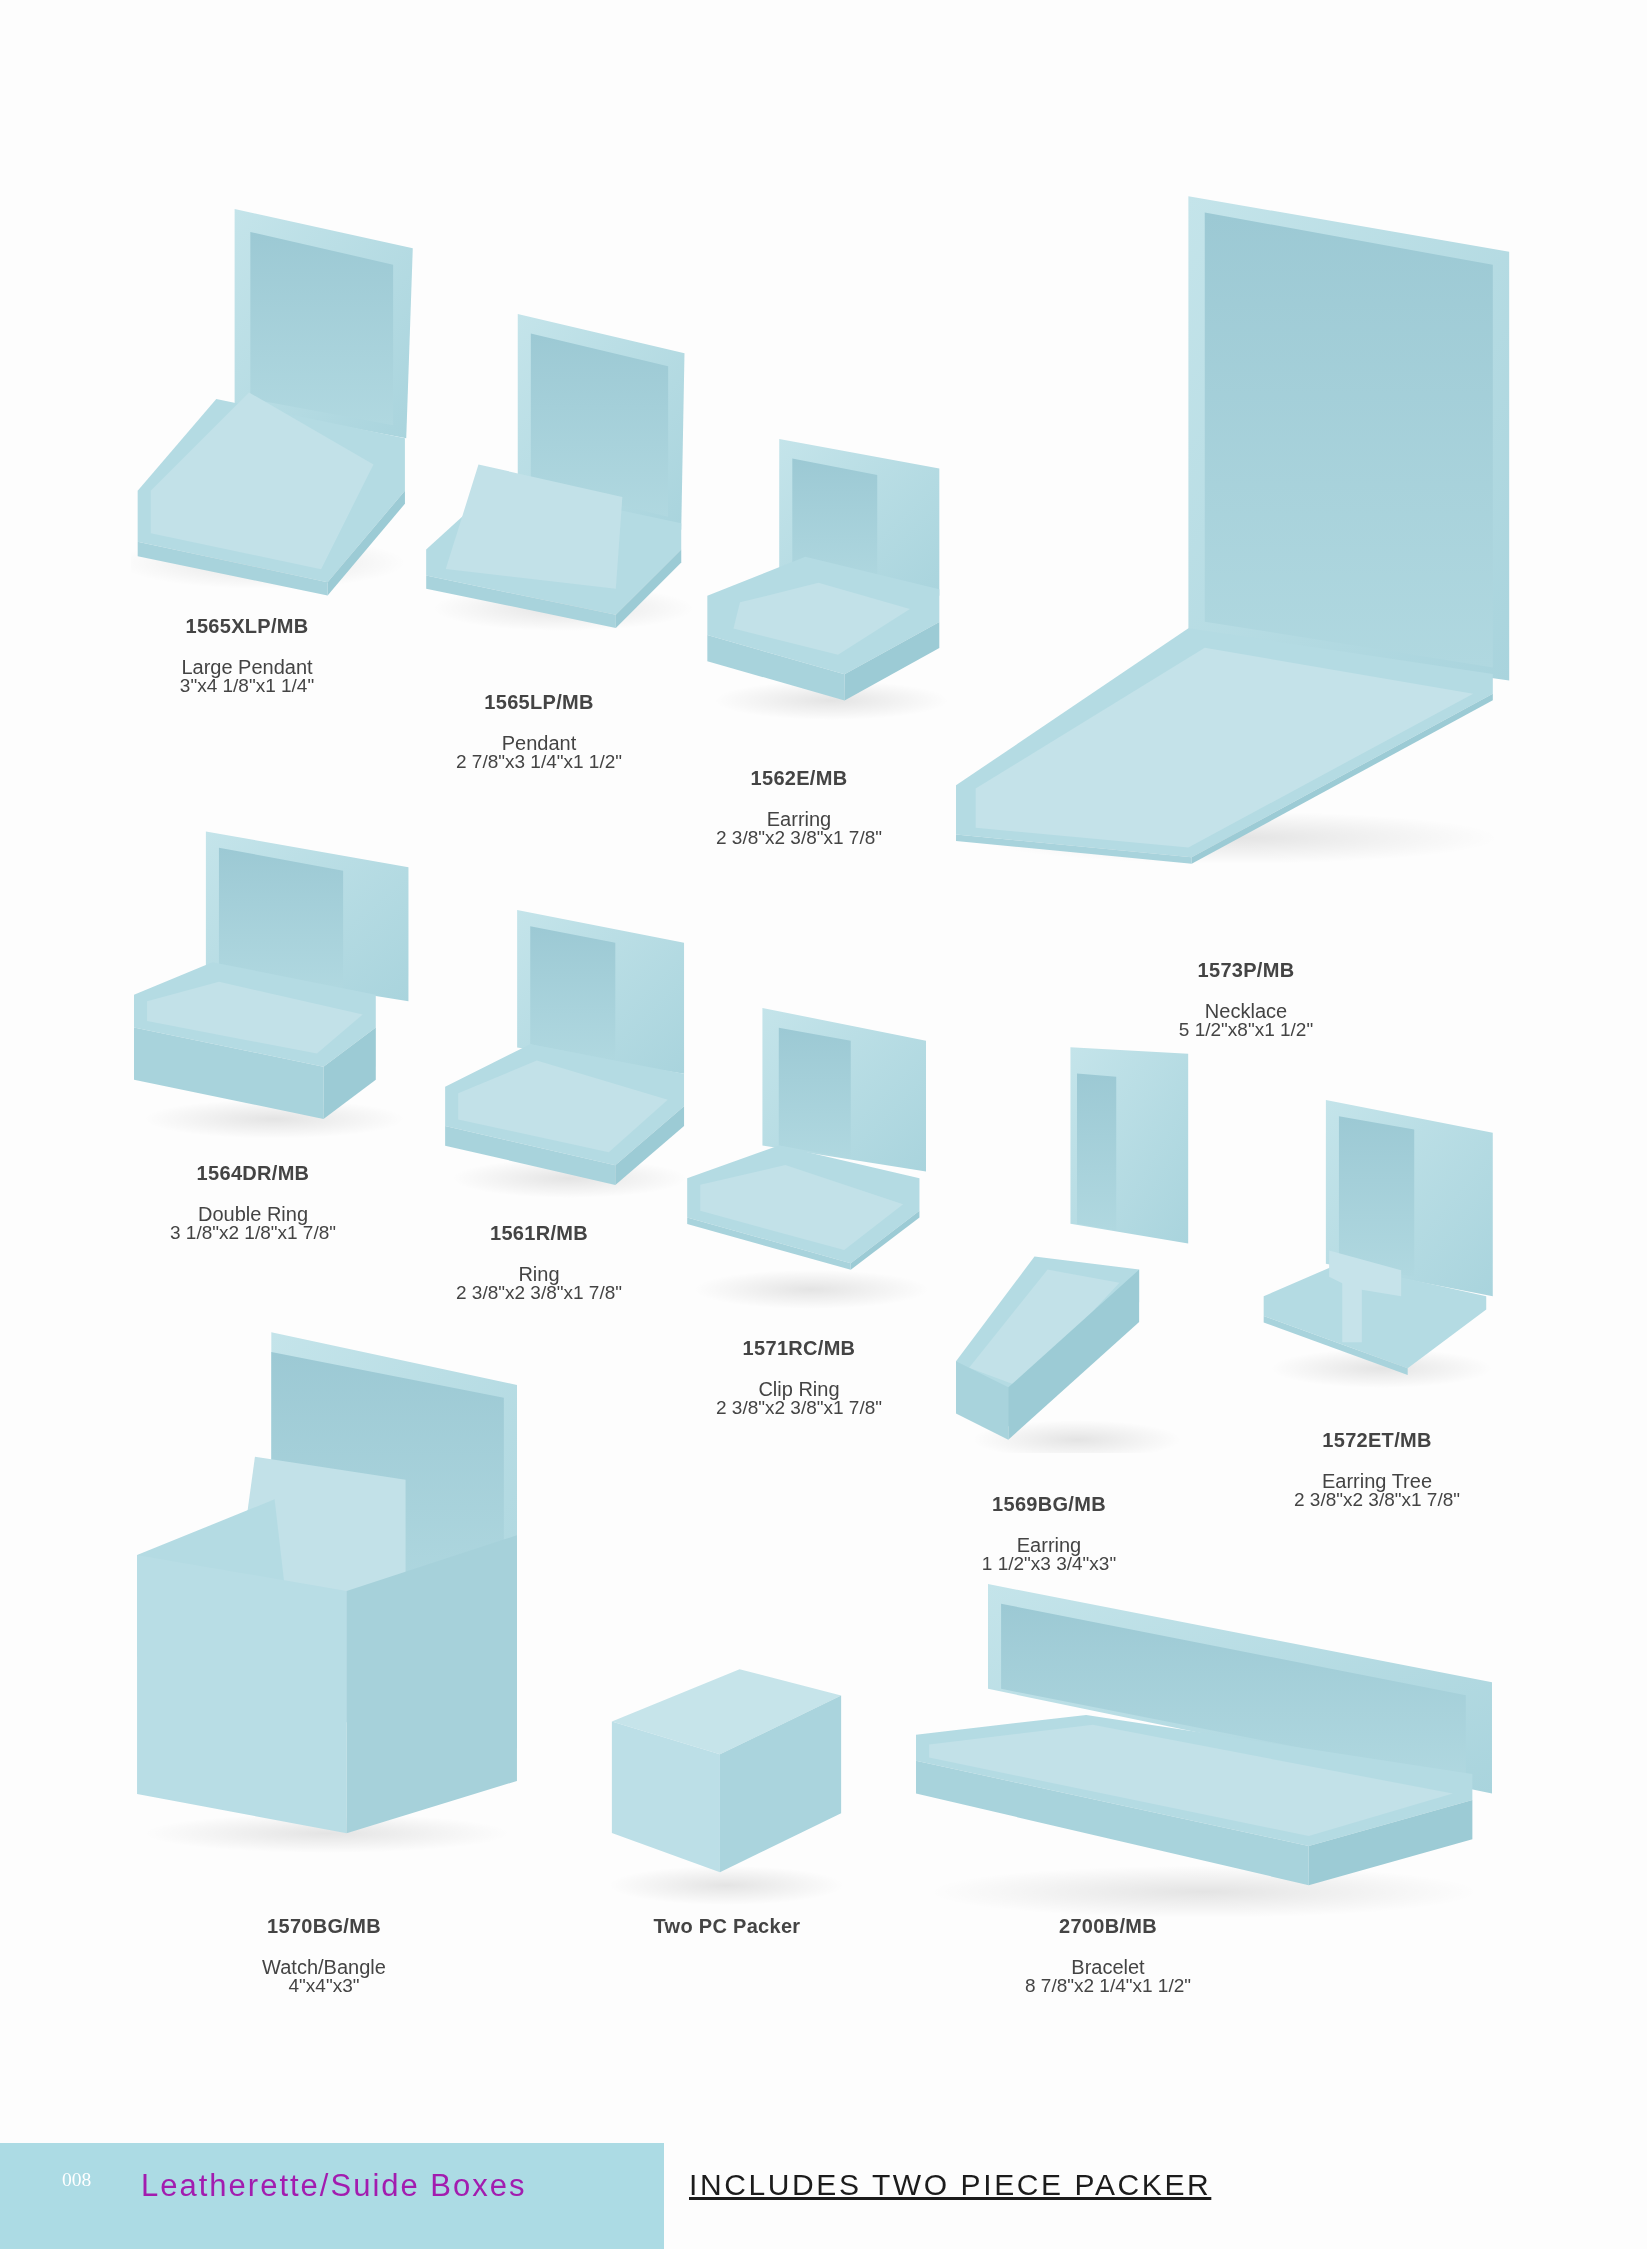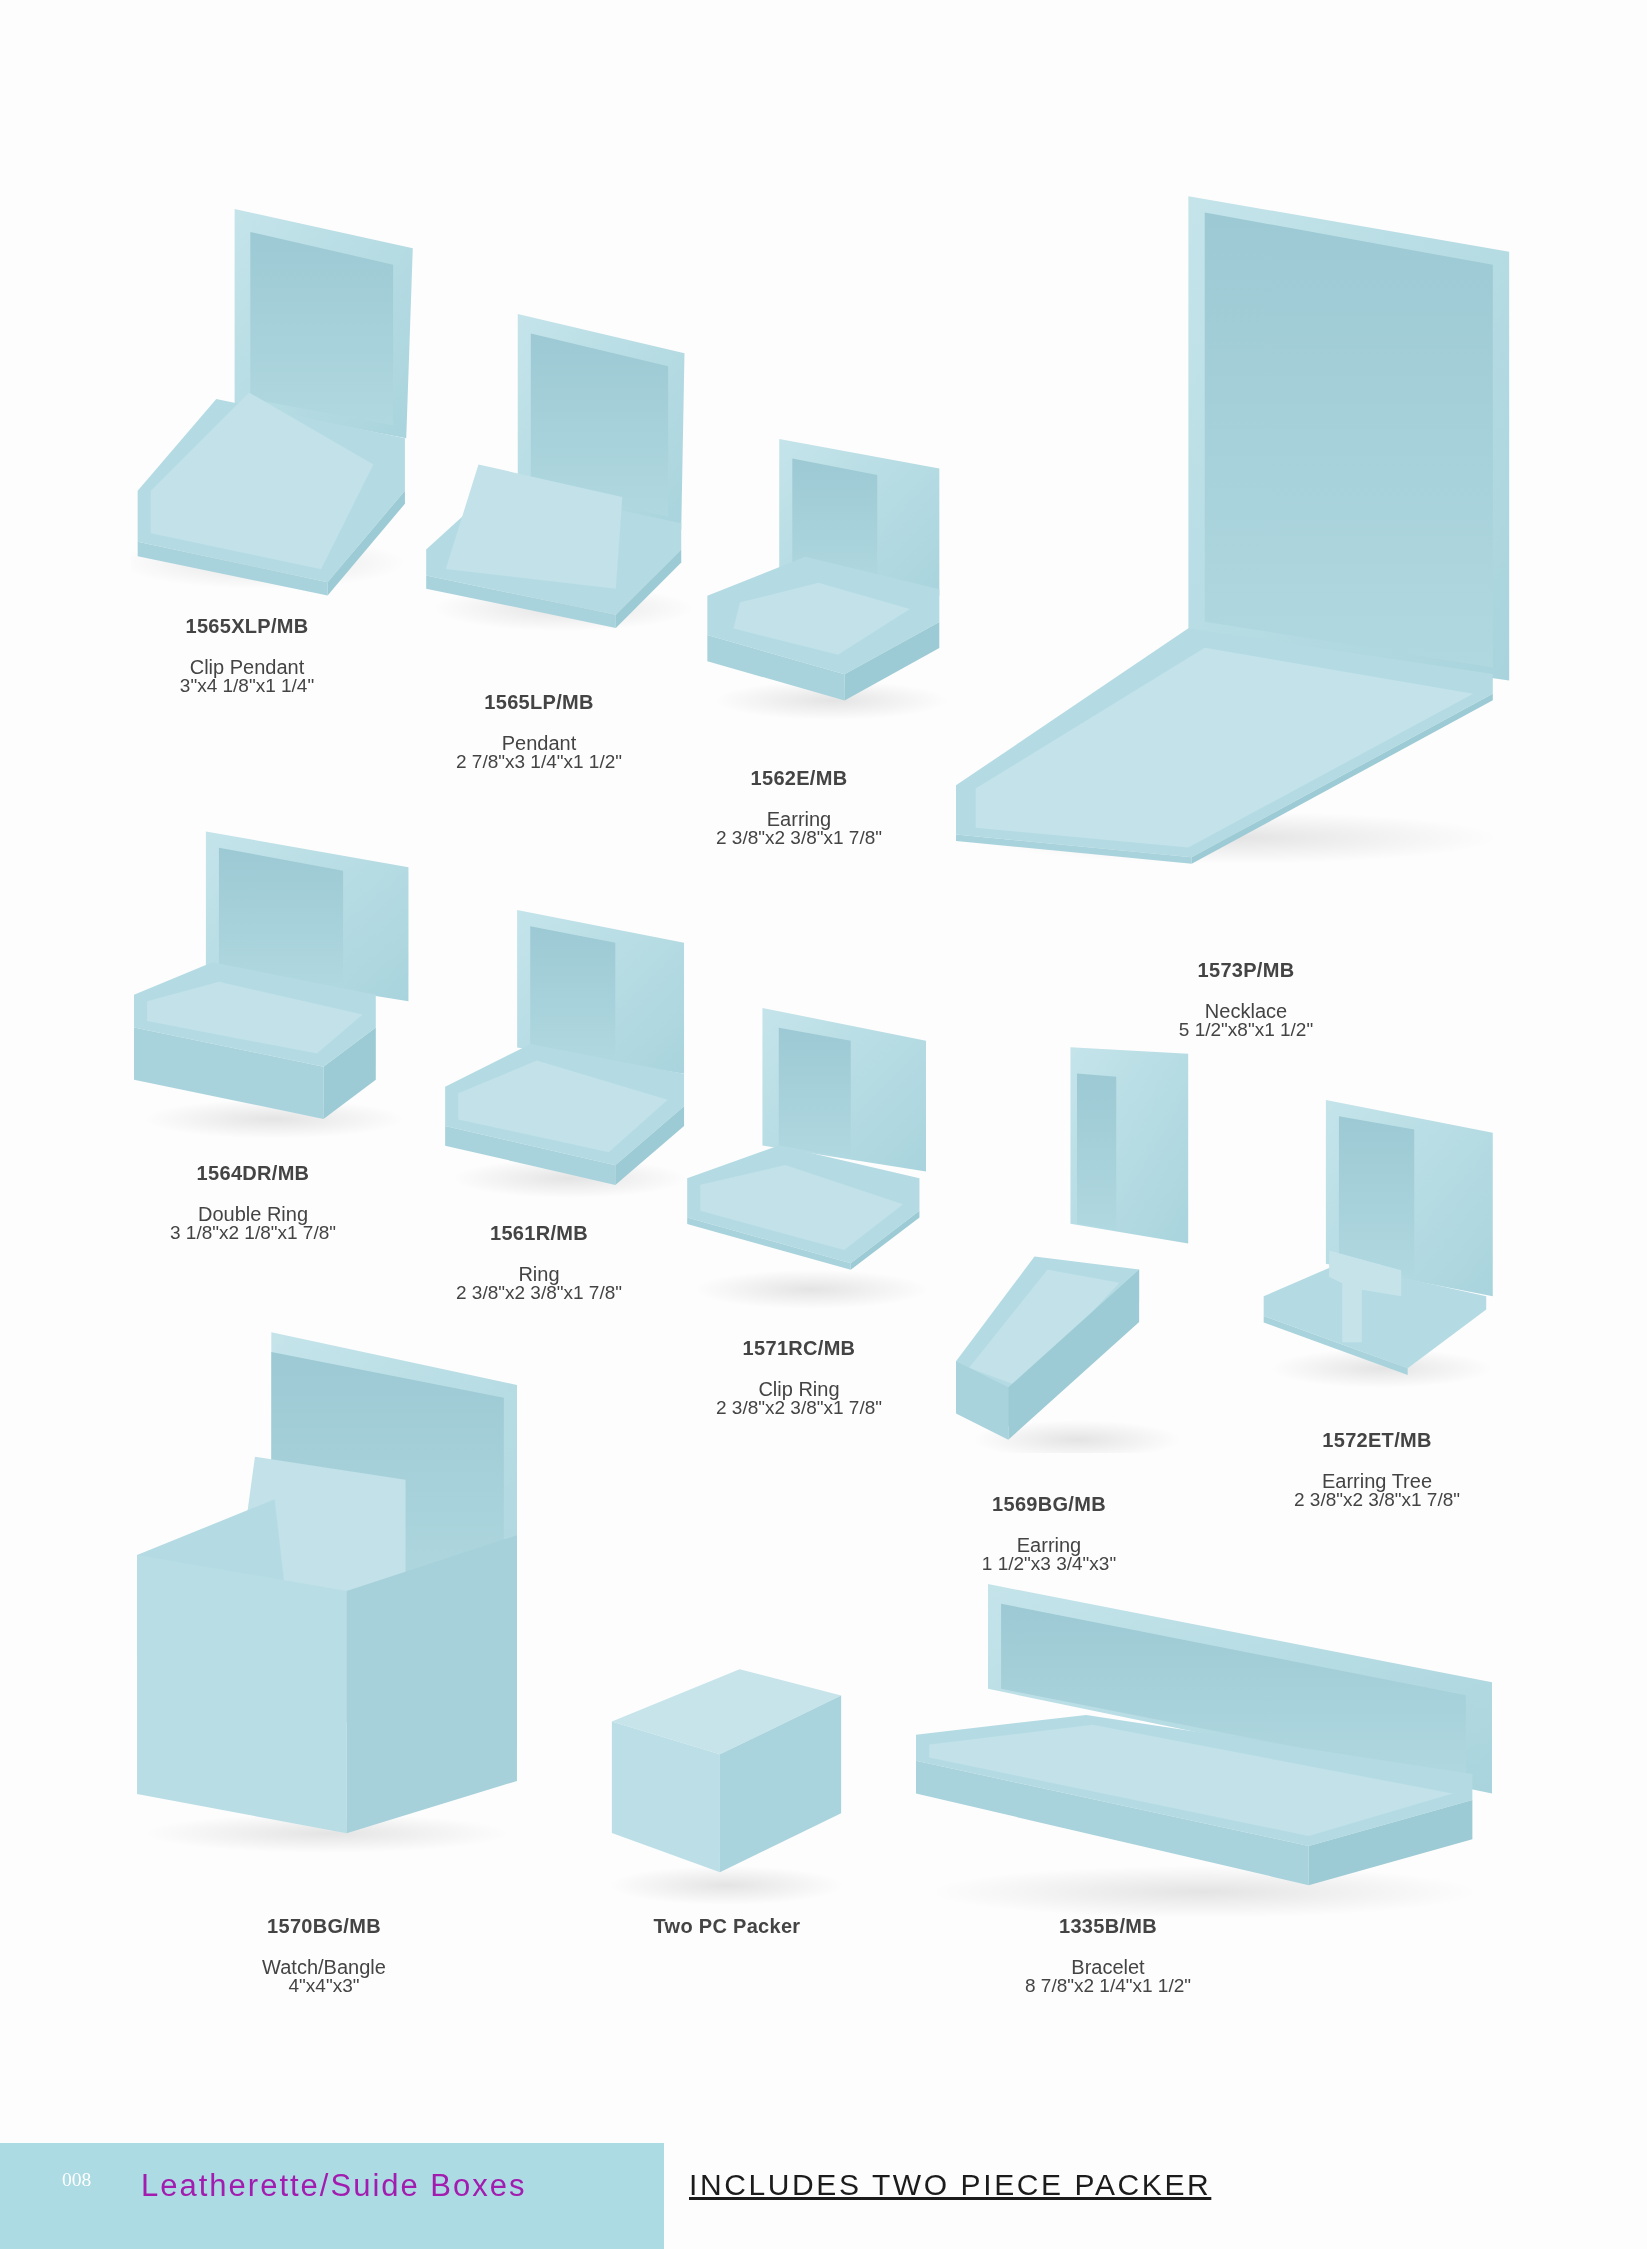--- a/index.html
+++ b/index.html
@@ -65,21 +65,21 @@
     <ellipse cx="200" cy="540" rx="220" ry="40" fill="url(#gShadow)"></ellipse>
     <polygon points="158,0 430,60 420,350 158,300" fill="url(#gExt)"></polygon>
     <polygon points="182,35 400,85 400,330 182,290" fill="url(#gInt)"></polygon>
     <polygon points="10,508 300,570 418,430 418,350 130,290 10,430" fill="#b4dbe3"></polygon>
     <polygon points="30,495 290,550 370,390 180,280 30,430" fill="#c2e1e8"></polygon>
     <polygon points="10,508 300,570 300,590 10,530" fill="#a8d3dc"></polygon>
     <polygon points="300,570 418,430 418,450 300,590" fill="#9ccbd5"></polygon>
   </svg>
   <div class="label" style="left:247px;top:615px">
     <span class="code">1565XLP/MB</span>
-    <span class="name">Clip Pendant</span>
+    <span class="name">Large Pendant</span>
     <span class="dims">3"x4 1/8"x1 1/4"</span>
   </div>
 </div>
 
 <div class="product">
   <svg class="box" style="left:426px;top:314px" width="275" height="327" viewBox="0 0 420 500">
     <ellipse cx="210" cy="450" rx="200" ry="35" fill="url(#gShadow)"></ellipse>
     <polygon points="140,0 395,60 390,330 140,270" fill="url(#gExt)"></polygon>
     <polygon points="160,30 370,80 370,310 160,260" fill="url(#gInt)"></polygon>
     <polygon points="0,400 290,460 390,360 390,320 110,260 0,360" fill="#b4dbe3"></polygon>
@@ -245,21 +245,21 @@
   <svg class="box" style="left:916px;top:1584px" width="576" height="334" viewBox="0 0 880 510">
     <ellipse cx="440" cy="470" rx="420" ry="40" fill="url(#gShadow)"></ellipse>
     <polygon points="110,0 880,150 880,320 110,160" fill="url(#gExt)"></polygon>
     <polygon points="130,30 840,170 840,300 130,160" fill="url(#gInt)"></polygon>
     <polygon points="0,270 600,400 850,330 850,290 260,200 0,230" fill="#b4dbe3"></polygon>
     <polygon points="20,265 600,385 820,320 270,215 20,245" fill="#c2e1e8"></polygon>
     <polygon points="0,270 600,400 600,460 0,320" fill="#a8d3dc"></polygon>
     <polygon points="600,400 850,330 850,390 600,460" fill="#9ccbd5"></polygon>
   </svg>
   <div class="label" style="left:1108px;top:1915px">
-    <span class="code">1335B/MB</span>
+    <span class="code">2700B/MB</span>
     <span class="name">Bracelet</span>
     <span class="dims">8 7/8"x2 1/4"x1 1/2"</span>
   </div>
 </div>
 
 <div class="footer-band"></div>
 <div class="page-num">008</div>
 <div class="section-title">Leatherette/Suide Boxes</div>
 <div class="tagline">INCLUDES TWO PIECE PACKER</div>
 

